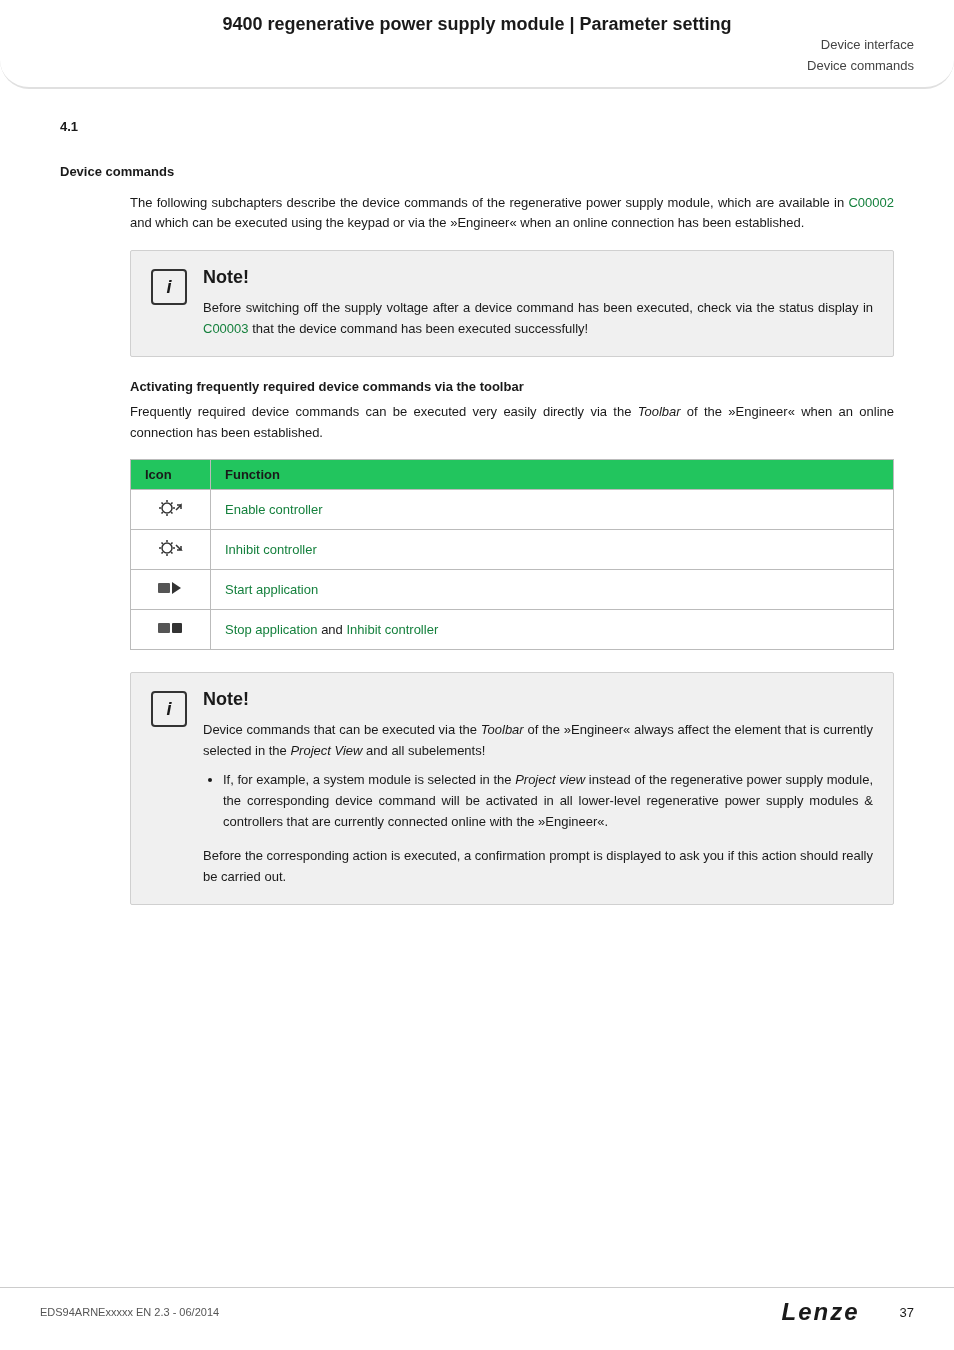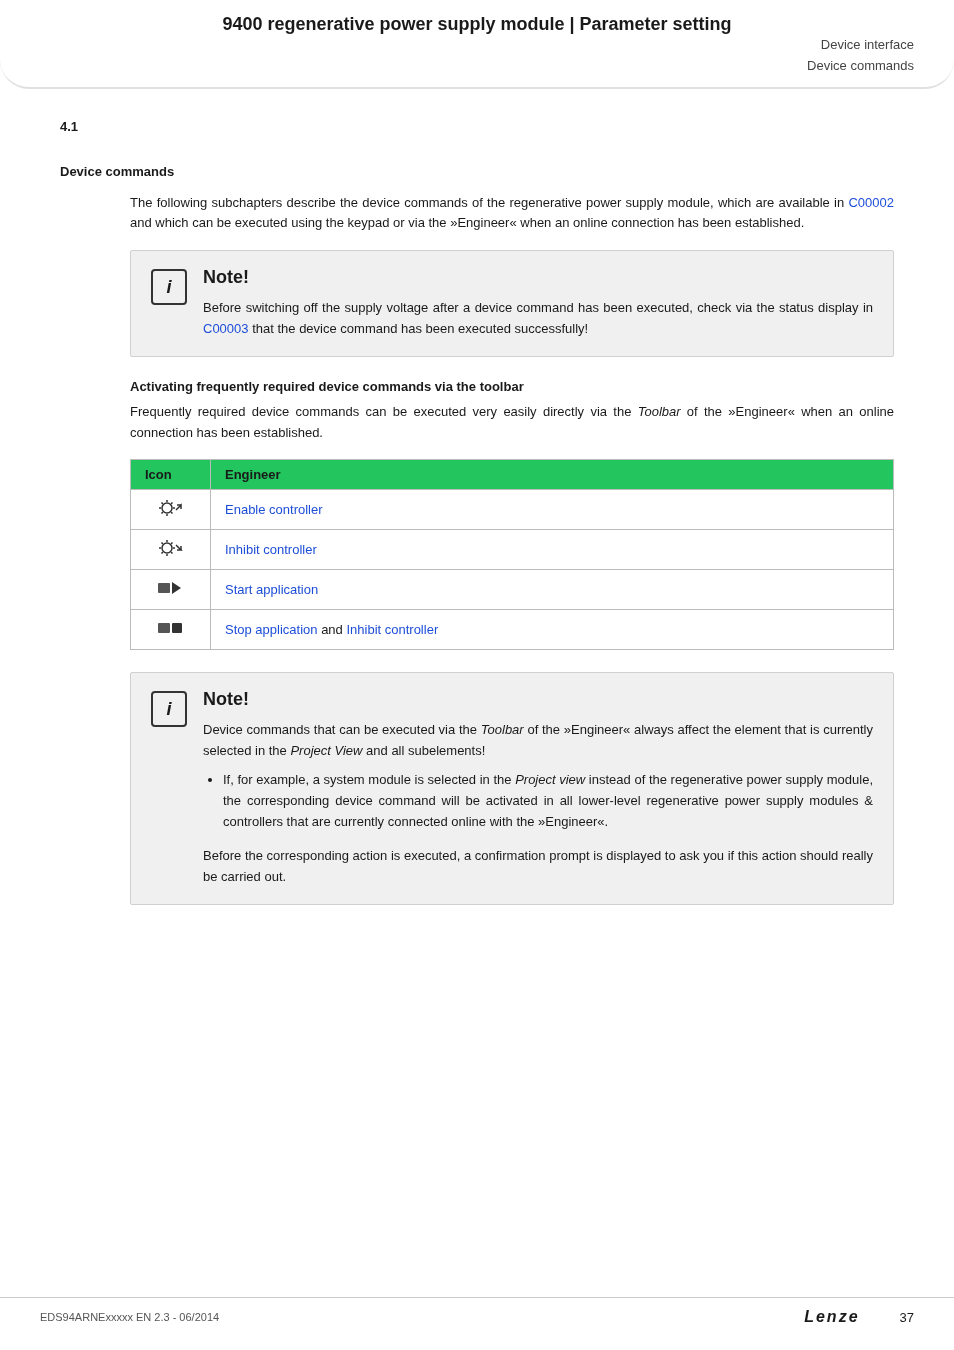--- a/index.html
+++ b/index.html
@@ -96,21 +96,21 @@
     .note-content p {
       font-size: 13px;
       line-height: 1.6;
       margin-bottom: 8px;
       text-align: justify;
     }
     .note-content p:last-child { margin-bottom: 0; }
 
     
     a {
-      color: #1d4ed8;
+      color: #15803d;
       text-decoration: none;
     }
 
     
     .sub-heading {
       font-weight: bold;
       font-size: 13px;
       margin-bottom: 8px;
       margin-left: 70px;
     }
@@ -152,21 +152,21 @@
       align-items: center;
       padding: 0 40px;
       border-top: 1px solid #ccc;
       padding-top: 10px;
     }
     .footer-left {
       font-size: 11px;
       color: #555;
     }
     .footer-logo {
-      font-size: 16px;
+      font-size: 24px;
       font-weight: bold;
       letter-spacing: 2px;
       font-style: italic;
     }
     .footer-page {
       font-size: 13px;
     }
 
     
     .bullet-list {
@@ -217,21 +217,21 @@
   <div class="sub-heading">Activating frequently required device commands via the toolbar</div>
 
   <div class="body-text">
     Frequently required device commands can be executed very easily directly via the <em>Toolbar</em> of the »Engineer« when an online connection has been established.
   </div>
 
   <table class="icon-table">
     <thead>
       <tr>
         <th>Icon</th>
-        <th>Engineer</th>
+        <th>Function</th>
       </tr>
     </thead>
     <tbody>
 
       <tr>
         <td class="icon-cell">
           <svg width="28" height="24" viewBox="0 0 28 24">
 
             <circle cx="10" cy="12" r="5" fill="none" stroke="#333" stroke-width="1.5"></circle>
             <line x1="10" y1="4" x2="10" y2="6" stroke="#333" stroke-width="1.5"></line>

